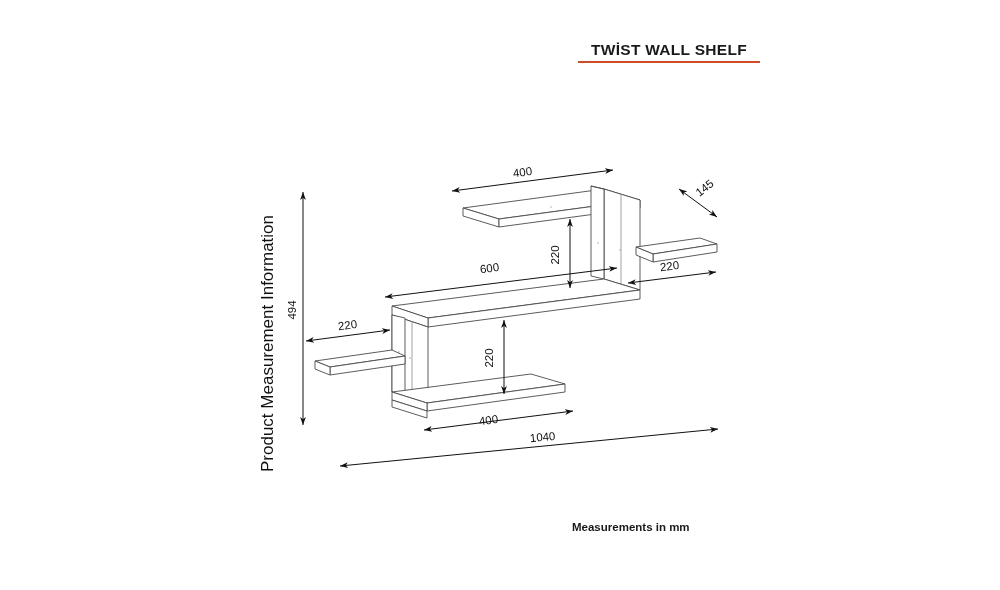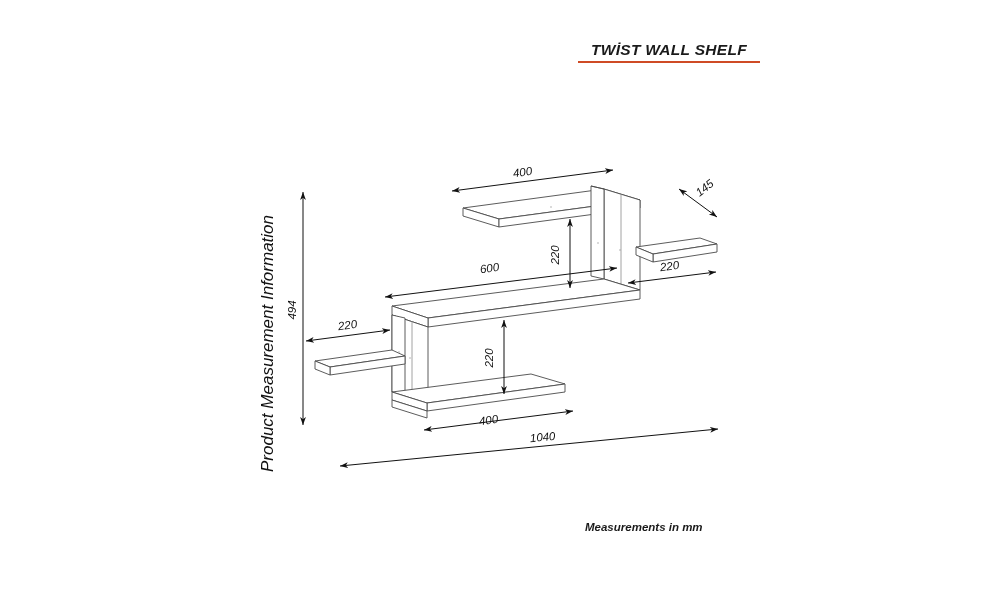--- a/index.html
+++ b/index.html
@@ -12,21 +12,20 @@
     height: 590px;
     font-family: "Liberation Sans", sans-serif;
     overflow: hidden;
     position: relative;
   }
   #page {
     position: relative;
     width: 800px;
     height: 590px;
     background: #ffffff;
-    font-style: italic;
   }
 
   
   #title-block {
     position: absolute;
     left: 578px;
     top: 40px;
     width: 182px;
     text-align: center;
   }
@@ -63,21 +62,21 @@
     display: block;
     font-size: 17px;
     color: #111111;
     white-space: nowrap;
     line-height: 20px;
   }
 
   
   #footer-note {
     position: absolute;
-    left: 585px;
+    left: 572px;
     top: 521px;
     font-size: 11.5px;
     font-weight: bold;
     color: #1a1a1a;
     white-space: nowrap;
   }
 
   
   #drawing {
     position: absolute;

